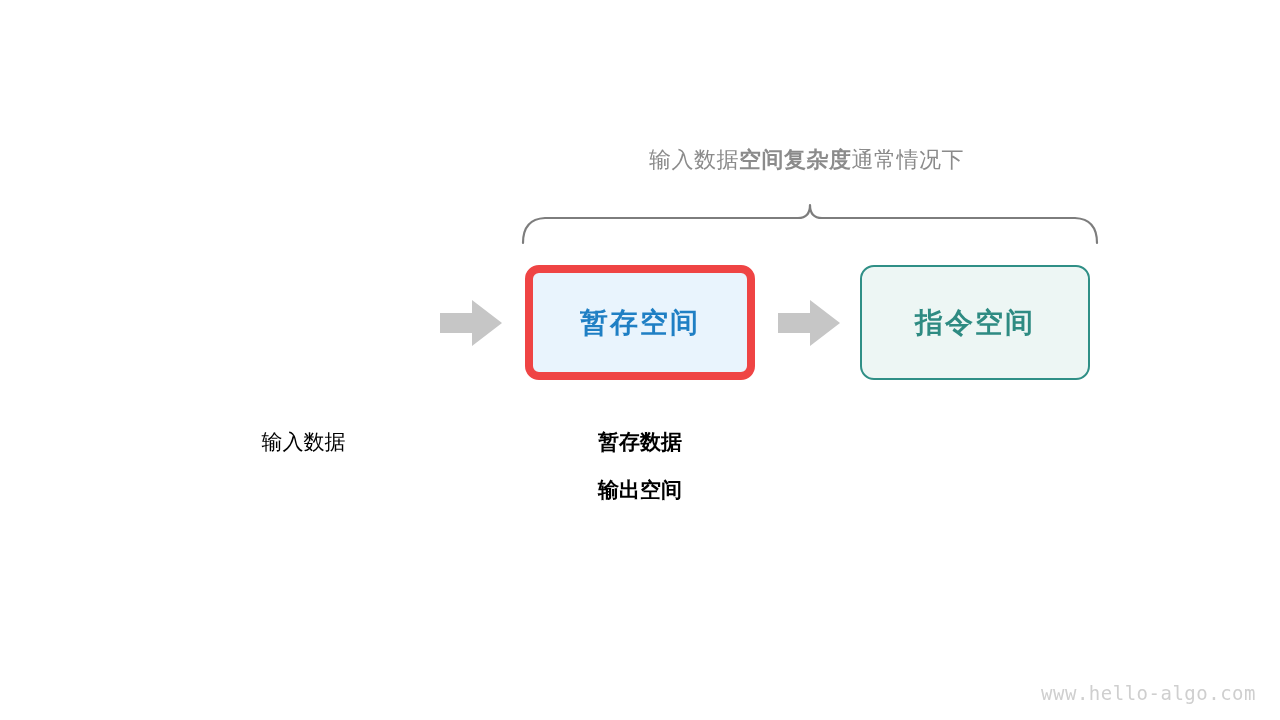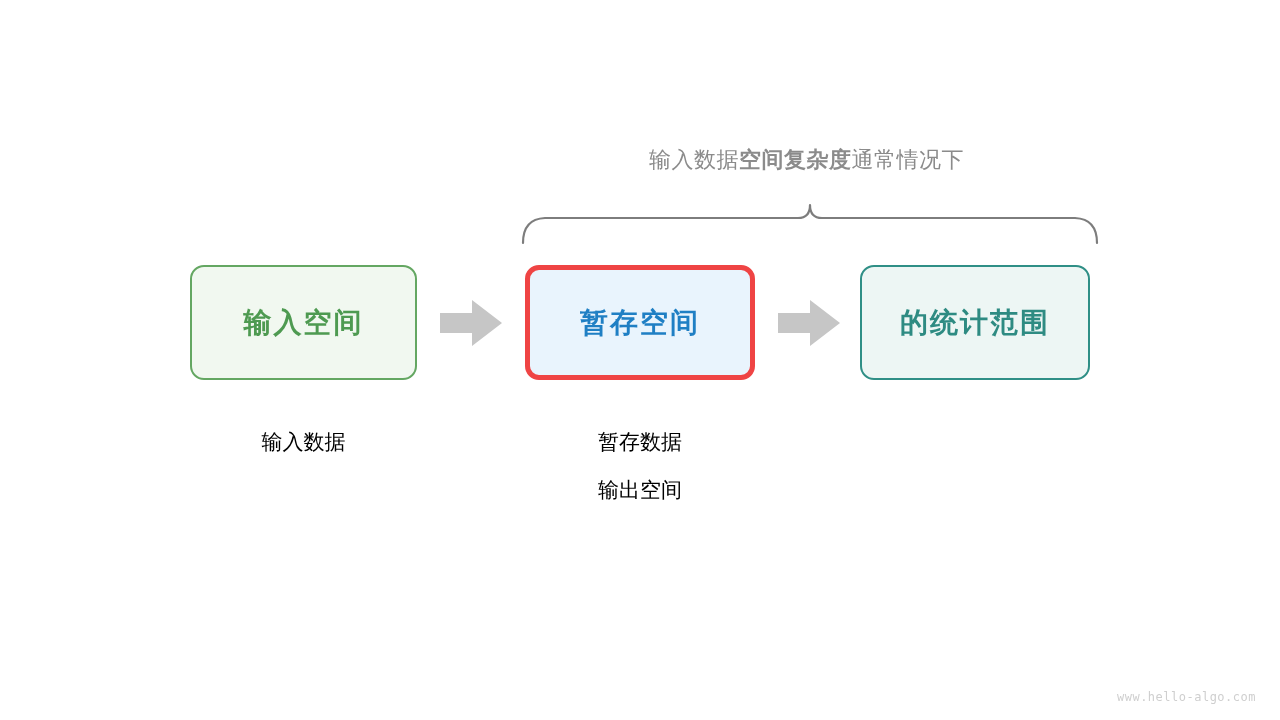--- a/index.html
+++ b/index.html
@@ -62,21 +62,21 @@
     left: 190px;
     width: 227px;
     background: #f1f8f0;
     border: 2px solid #64a762;
     color: #4e9a51;
   }
   .box-temp {
     left: 525px;
     width: 230px;
     background: #e9f4fd;
-    border: 5px solid #ef4444;
+    border: 8px solid #ef4444;
     color: #1f7fc4;
   }
   .box-output {
     left: 860px;
     width: 230px;
     background: #edf6f4;
     border: 2px solid #2f8f86;
     color: #2e8b82;
   }
 
@@ -91,65 +91,62 @@
   
   .caption-col {
     position: absolute;
     text-align: center;
     font-size: 21px;
     color: #000000;
     line-height: 48px;
   }
   .caption-col div { white-space: nowrap; }
   .cap-input  { left: 190px; top: 418px; width: 227px; }
-  .cap-temp   { left: 525px; top: 418px; width: 230px; }
+  .cap-temp   { left: 525px; top: 418px; width: 230px; font-weight: bold; }
   .cap-output { left: 860px; top: 418px; width: 230px; }
 
   
   .watermark {
     position: absolute;
     right: 24px;
     bottom: 16px;
     font-family: "DejaVu Sans Mono", "Liberation Mono", monospace;
-    font-size: 12px;
+    font-size: 19px;
     color: #cfcfcf;
     letter-spacing: 0.5px;
   }
 </style>
 </head>
 <body>
 
 <div id="canvas">
 
   <div class="brace-caption">
     <span>输入数据</span><span class="bold">空间复杂度</span><span>通常情况下</span>
   </div>
 
   <svg class="brace-svg" width="590" height="60" viewBox="0 0 590 60">
     <path d="M 8 48 Q 8 24 30 23 L 283 23 Q 295 23 295 10 Q 295 23 307 23 L 560 23 Q 582 24 582 48" fill="none" stroke="#7d7d7d" stroke-width="2.2" stroke-linecap="round" stroke-linejoin="round"></path>
   </svg>
 
-  <div class="box box-input">
-    <span>输入空间</span>
-  </div>
 
   <svg class="arrow arrow-1" width="62" height="46" viewBox="0 0 62 46">
     <path d="M 0 13 L 32 13 L 32 0 L 62 23 L 32 46 L 32 33 L 0 33 Z" fill="#c6c6c6"></path>
   </svg>
 
   <div class="box box-temp">
     <span>暂存空间</span>
   </div>
 
   <svg class="arrow arrow-2" width="62" height="46" viewBox="0 0 62 46">
     <path d="M 0 13 L 32 13 L 32 0 L 62 23 L 32 46 L 32 33 L 0 33 Z" fill="#c6c6c6"></path>
   </svg>
 
   <div class="box box-output">
-    <span>的统计范围</span>
+    <span>指令空间</span>
   </div>
 
   <div class="caption-col cap-input">
     <div>输入数据</div>
   </div>
 
   <div class="caption-col cap-temp">
     <div>暂存数据</div>
     <div>输出空间</div>
   </div>

